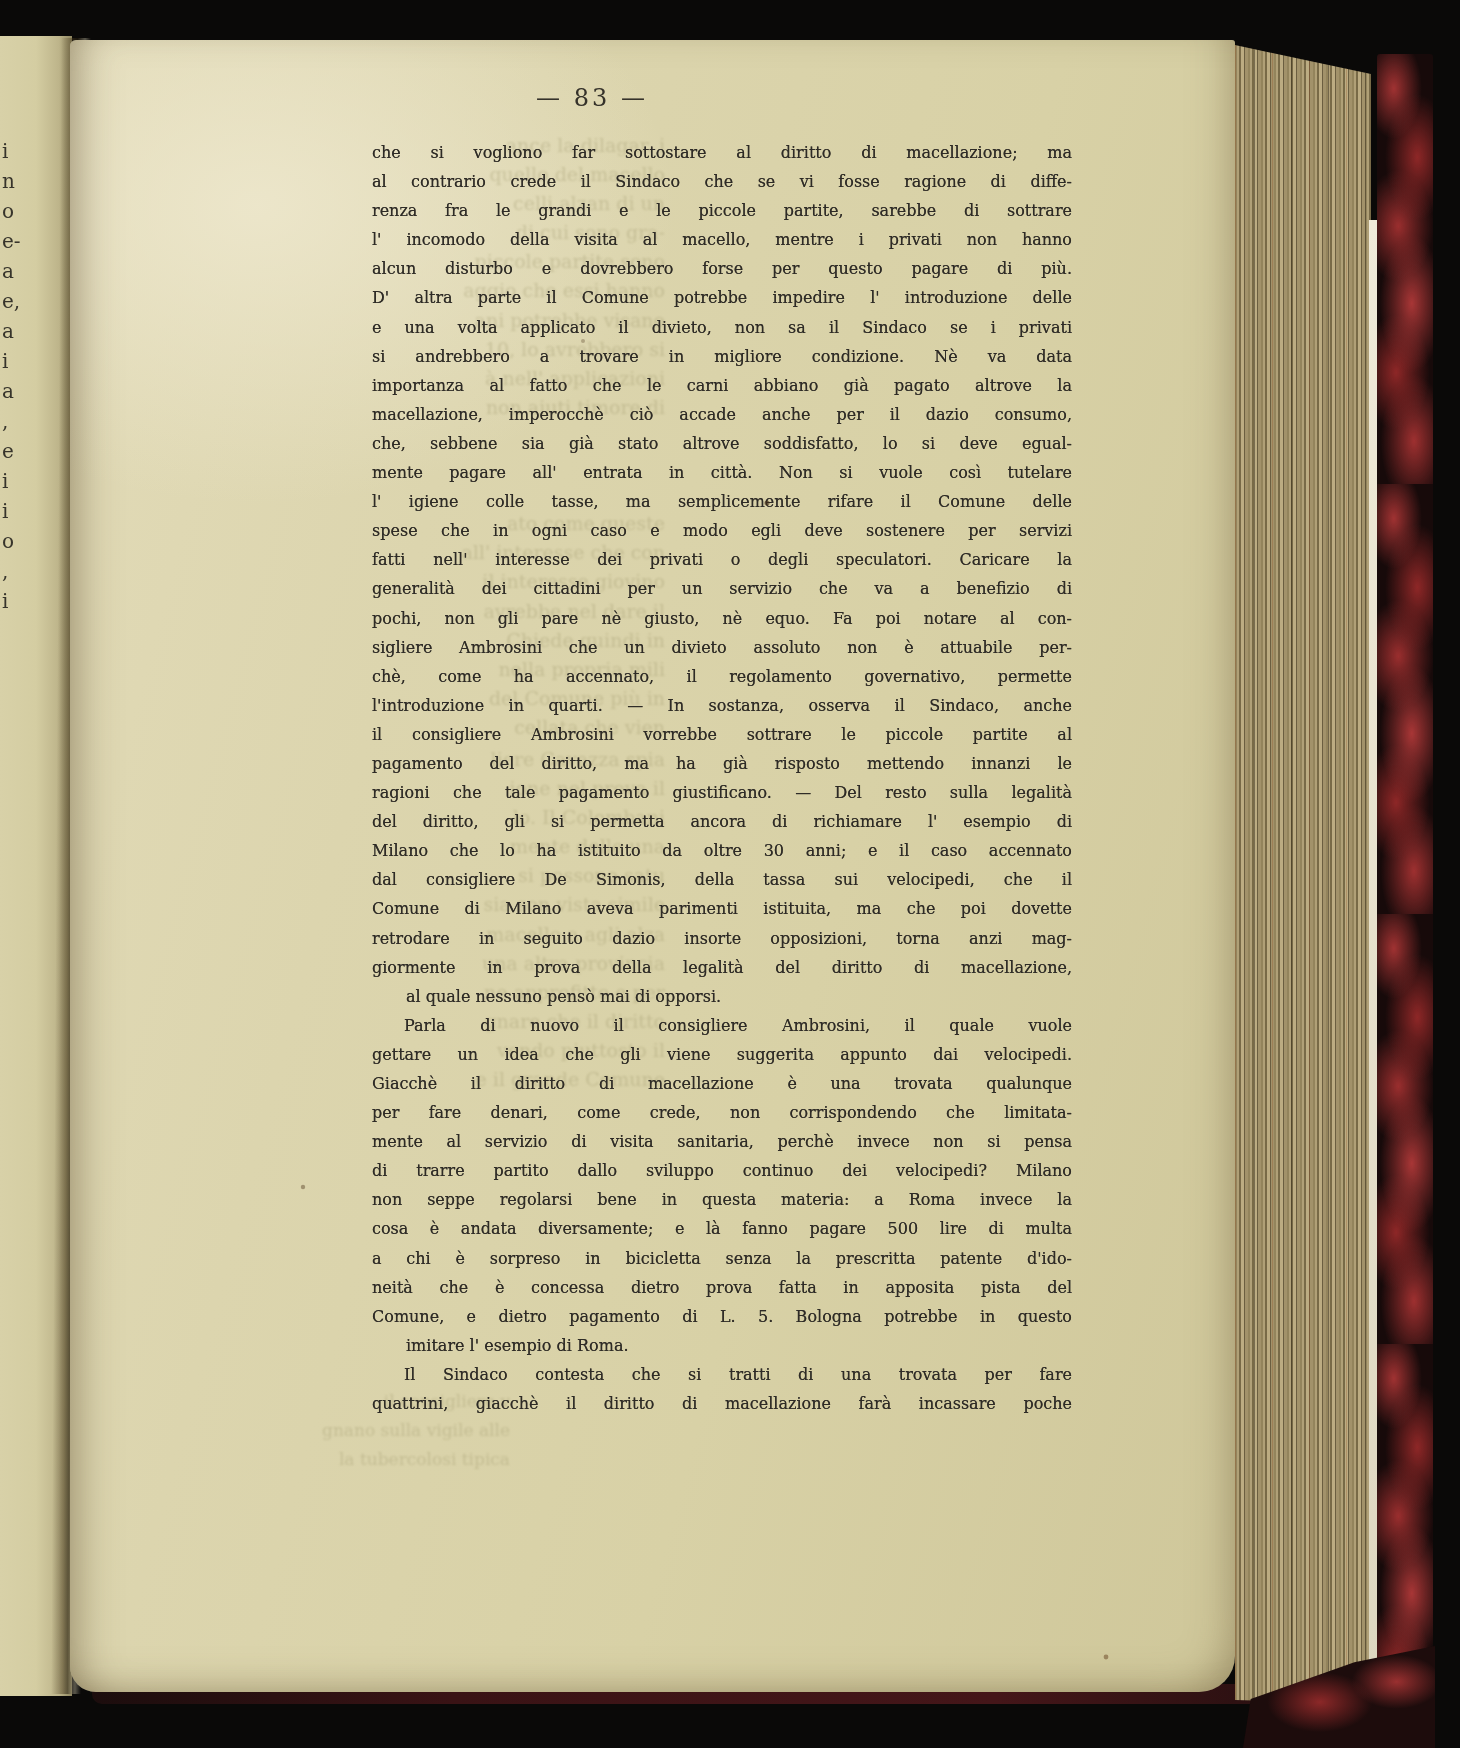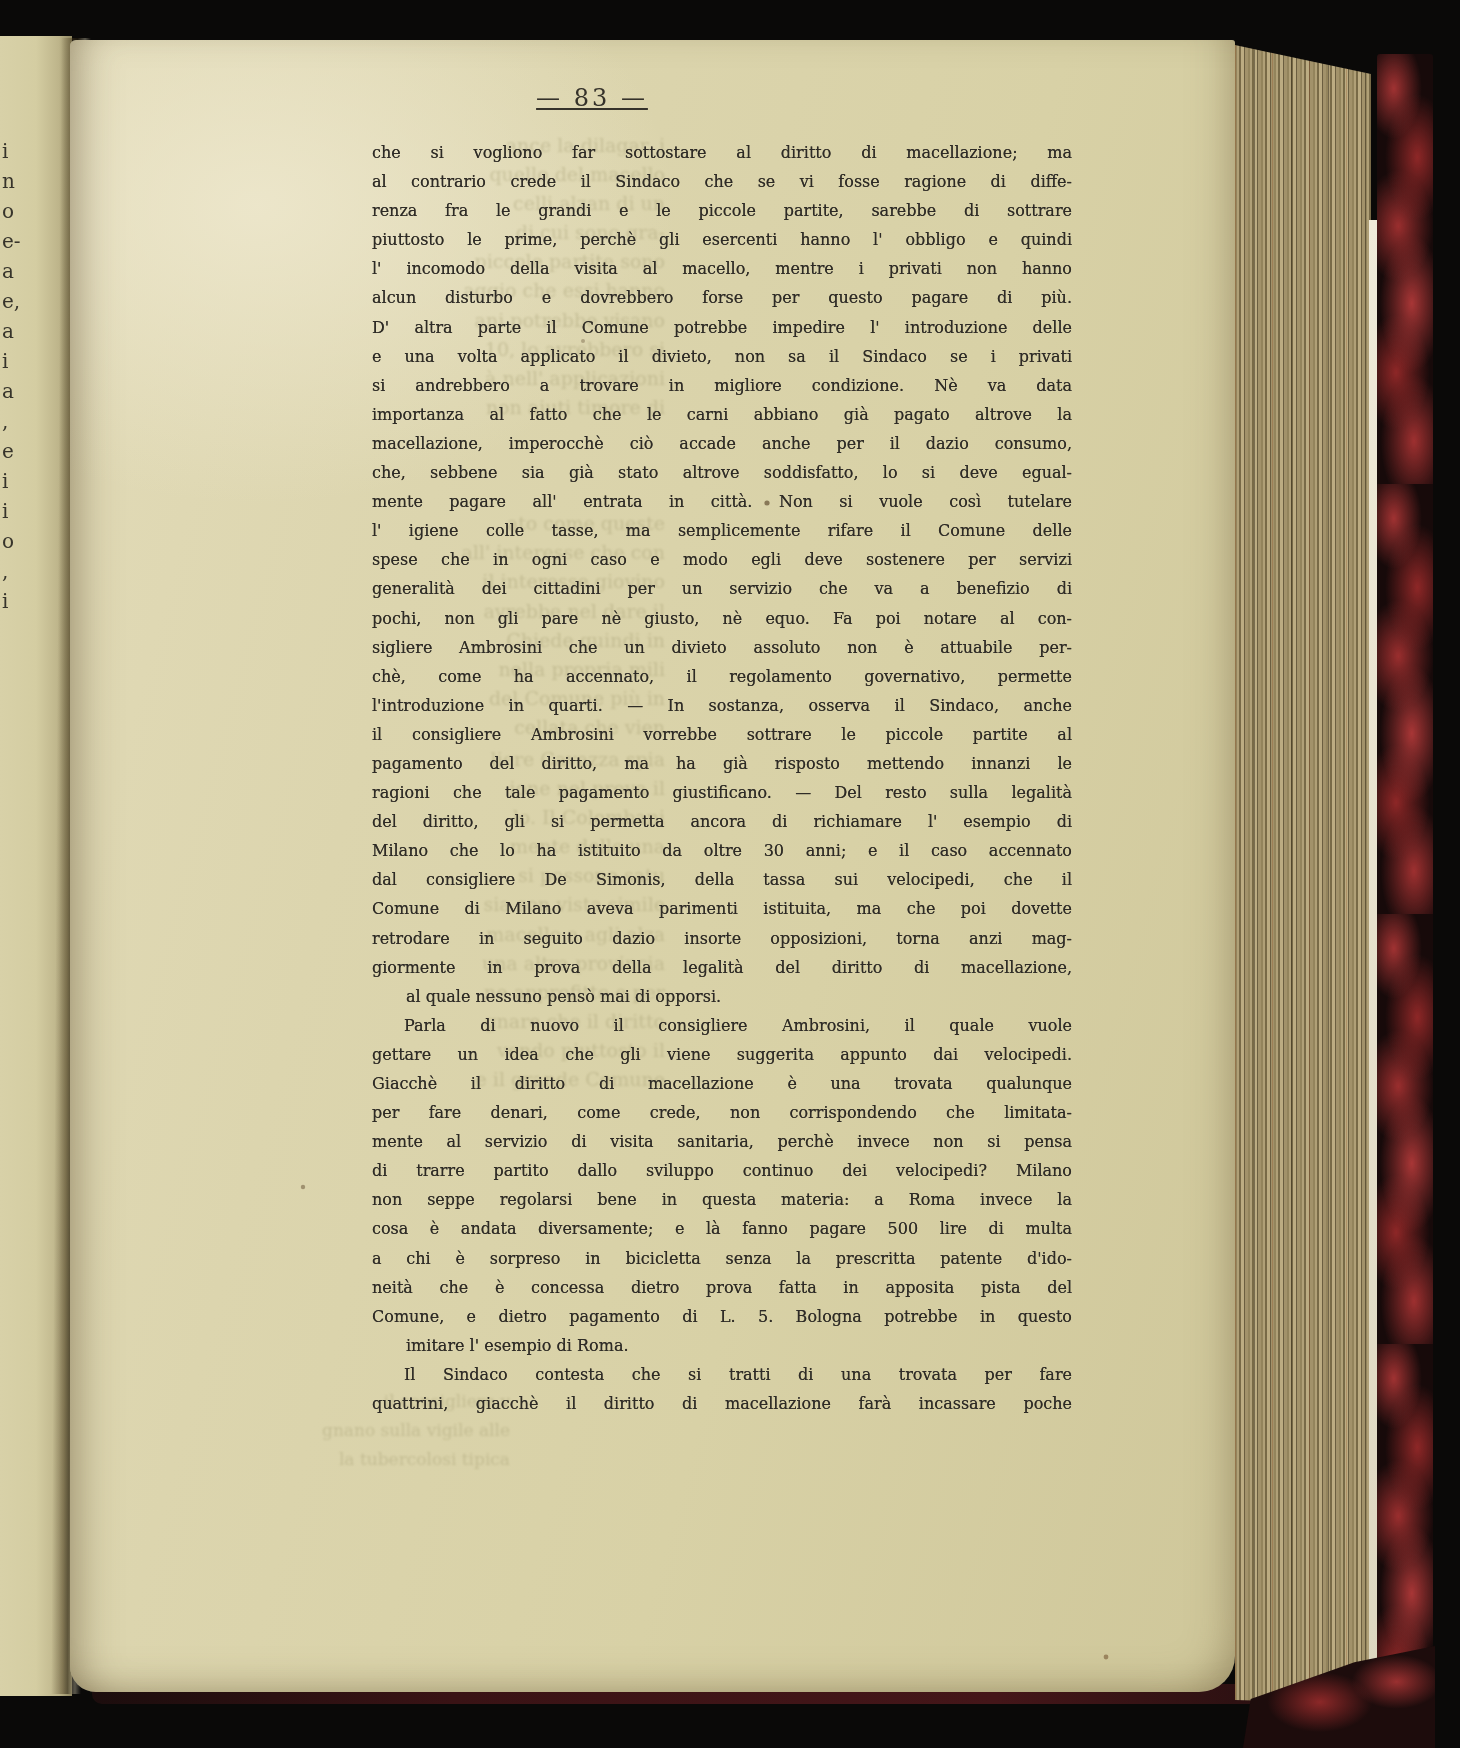--- a/index.html
+++ b/index.html
@@ -31,21 +31,21 @@
     position:absolute;left:70px;top:40px;width:1165px;height:1652px;
     background:
       radial-gradient(ellipse 700px 500px at 16% 10%, rgba(238,232,206,.85) 0%, rgba(238,232,206,0) 60%),
       linear-gradient(105deg,#e2dbb8 0%,#dcd5ae 30%,#d8d1a6 62%,#cfc79a 100%);
     border-radius:6px 3px 36px 26px;
     box-shadow:inset 28px 0 44px -24px rgba(86,70,40,.55),
                inset -26px -20px 42px -24px rgba(110,92,55,.5);
   }
   .page-number{
     position:absolute;left:407px;top:44px;width:230px;
-    text-align:center;font-size:24px;letter-spacing:3px;color:#35322a;text-decoration:underline;
+    text-align:center;font-size:24px;letter-spacing:3px;color:#35322a;
   }
   .text-block{
     position:absolute;left:302px;top:98px;width:700px;
     font-size:16px;line-height:29.1px;color:#2e2b26;
     text-shadow:0 0 .6px rgba(46,43,38,.75);
   }
   .text-line{
     height:29.1px;overflow:hidden;
     text-align:justify;text-align-last:justify;
   }
@@ -161,32 +161,32 @@
       <div class="ghost-line">gnano sulla vigile alle</div>
       <div class="ghost-line">la tubercolosi tipica</div>
     </div>
 
   <div class="page-number">— 83 —</div>
 
   <div class="text-block">
       <div class="text-line">che si vogliono far sottostare al diritto di macellazione; ma</div>
       <div class="text-line">al contrario crede il Sindaco che se vi fosse ragione di diffe-</div>
       <div class="text-line">renza fra le grandi e le piccole partite, sarebbe di sottrare</div>
-      <div class="text-line">piuttosto le prime, perchè gli esercenti hanno l' obbligo e quindi</div>
       <div class="text-line">l' incomodo della visita al macello, mentre i privati non hanno</div>
       <div class="text-line">alcun disturbo e dovrebbero forse per questo pagare di più.</div>
       <div class="text-line">D' altra parte il Comune potrebbe impedire l' introduzione delle</div>
       <div class="text-line">e una volta applicato il divieto, non sa il Sindaco se i privati</div>
       <div class="text-line">si andrebbero a trovare in migliore condizione. Nè va data</div>
       <div class="text-line">importanza al fatto che le carni abbiano già pagato altrove la</div>
       <div class="text-line">macellazione, imperocchè ciò accade anche per il dazio consumo,</div>
       <div class="text-line">che, sebbene sia già stato altrove soddisfatto, lo si deve egual-</div>
       <div class="text-line">mente pagare all' entrata in città. Non si vuole così tutelare</div>
       <div class="text-line">l' igiene colle tasse, ma semplicemente rifare il Comune delle</div>
       <div class="text-line">spese che in ogni caso e modo egli deve sostenere per servizi</div>
+      <div class="text-line">fatti nell' interesse dei privati o degli speculatori. Caricare la</div>
       <div class="text-line">generalità dei cittadini per un servizio che va a benefizio di</div>
       <div class="text-line">pochi, non gli pare nè giusto, nè equo. Fa poi notare al con-</div>
       <div class="text-line">sigliere Ambrosini che un divieto assoluto non è attuabile per-</div>
       <div class="text-line">chè, come ha accennato, il regolamento governativo, permette</div>
       <div class="text-line">l'introduzione in quarti. — In sostanza, osserva il Sindaco, anche</div>
       <div class="text-line">il consigliere Ambrosini vorrebbe sottrare le piccole partite al</div>
       <div class="text-line">pagamento del diritto, ma ha già risposto mettendo innanzi le</div>
       <div class="text-line">ragioni che tale pagamento giustificano. — Del resto sulla legalità</div>
       <div class="text-line">del diritto, gli si permetta ancora di richiamare l' esempio di</div>
       <div class="text-line">Milano che lo ha istituito da oltre 30 anni; e il caso accennato</div>

